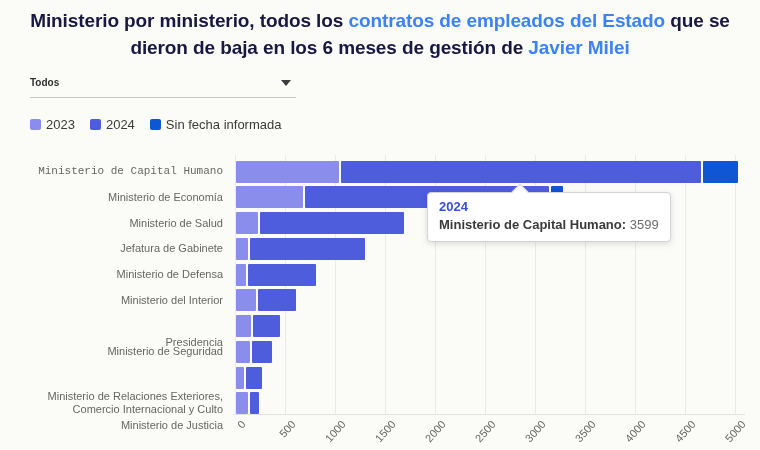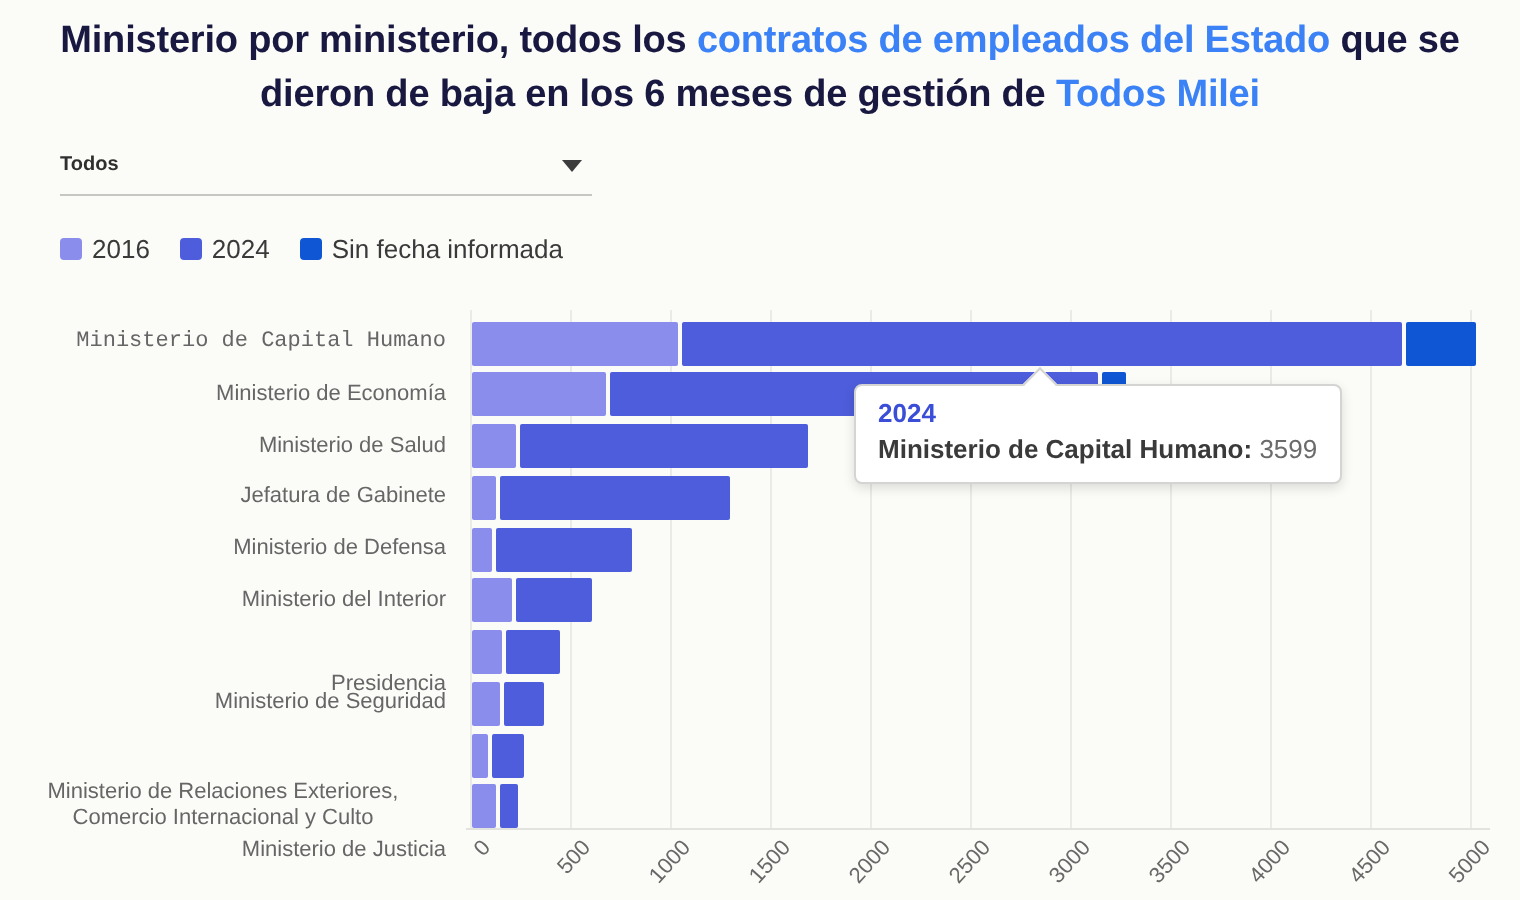--- a/index.html
+++ b/index.html
@@ -51,31 +51,31 @@
     background:#fff; transform:rotate(45deg);
     border-left:1px solid #d4d4d2; border-top:1px solid #d4d4d2;
   }
   .tooltip .tt-series { font-size:13px; font-weight:700; color:#3a4ed8; line-height:18px; }
   .tooltip .tt-body { font-size:13px; line-height:18px; color:#6b6b6b; }
   .tooltip .tt-body b { color:#3a3a3a; font-weight:700; }
 </style>
 </head>
 <body>
 
-<h1 class="title"><span class="">Ministerio por ministerio, todos los </span><span class="link">contratos de empleados del Estado</span><span class=""> que se dieron de baja en los 6 meses de gestión de </span><span class="link">Todos Milei</span></h1>
+<h1 class="title"><span class="">Ministerio por ministerio, todos los </span><span class="link">contratos de empleados del Estado</span><span class=""> que se dieron de baja en los 6 meses de gestión de </span><span class="link">Javier Milei</span></h1>
 
 <div class="filter">
   <span class="value">Todos</span>
   <span class="caret"></span>
 </div>
 
 <div class="legend">
     <div class="legend-item">
       <span class="legend-swatch" style="background: rgb(138, 141, 236);"></span>
-      <span class="legend-label">2016</span>
+      <span class="legend-label">2023</span>
     </div>
     <div class="legend-item">
       <span class="legend-swatch" style="background: rgb(78, 93, 219);"></span>
       <span class="legend-label">2024</span>
     </div>
     <div class="legend-item">
       <span class="legend-swatch" style="background: rgb(15, 86, 212);"></span>
       <span class="legend-label">Sin fecha informada</span>
     </div>
   </div>
@@ -144,21 +144,21 @@
     <div class="cat-label" style="top: 189.75px; width: 230px; height: 24px;">Ministerio de Seguridad</div>
     <div class="bar-row" style="left: 236px; top: 190.75px; height: 22px;">
       <div class="bar-seg" style="width: 14px; background: rgb(138, 141, 236);"></div>
       <div class="bar-seg" style="width: 20px; background: rgb(78, 93, 219);"></div>
     </div>
     <div class="cat-label" style="top: 215.5px; width: 230px; height: 24px; margin-top: 48px;">Ministerio de Justicia</div>
     <div class="bar-row" style="left: 236px; top: 216.5px; height: 22px;">
       <div class="bar-seg" style="width: 7.5px; background: rgb(138, 141, 236);"></div>
       <div class="bar-seg" style="width: 16.5px; background: rgb(78, 93, 219);"></div>
     </div>
-    <div class="cat-label" style="top: 241.25px; width: 230px; height: 24px; text-align: center;">Ministerio de Relaciones Exteriores, Comercio Internacional y Culto</div>
+    <div class="cat-label" style="top: 241.25px; width: 230px; height: 24px;">Ministerio de Relaciones Exteriores, Comercio Internacional y Culto</div>
     <div class="bar-row" style="left: 236px; top: 242.25px; height: 22px;">
       <div class="bar-seg" style="width: 11.5px; background: rgb(138, 141, 236);"></div>
       <div class="bar-seg" style="width: 9.5px; background: rgb(78, 93, 219);"></div>
     </div>
   </div>
 
 <div class="tooltip">
   <span class="arrow"></span>
   <div class="tt-series">2024</div>
   <div class="tt-body"><b>Ministerio de Capital Humano:</b> <span>3599</span></div>

